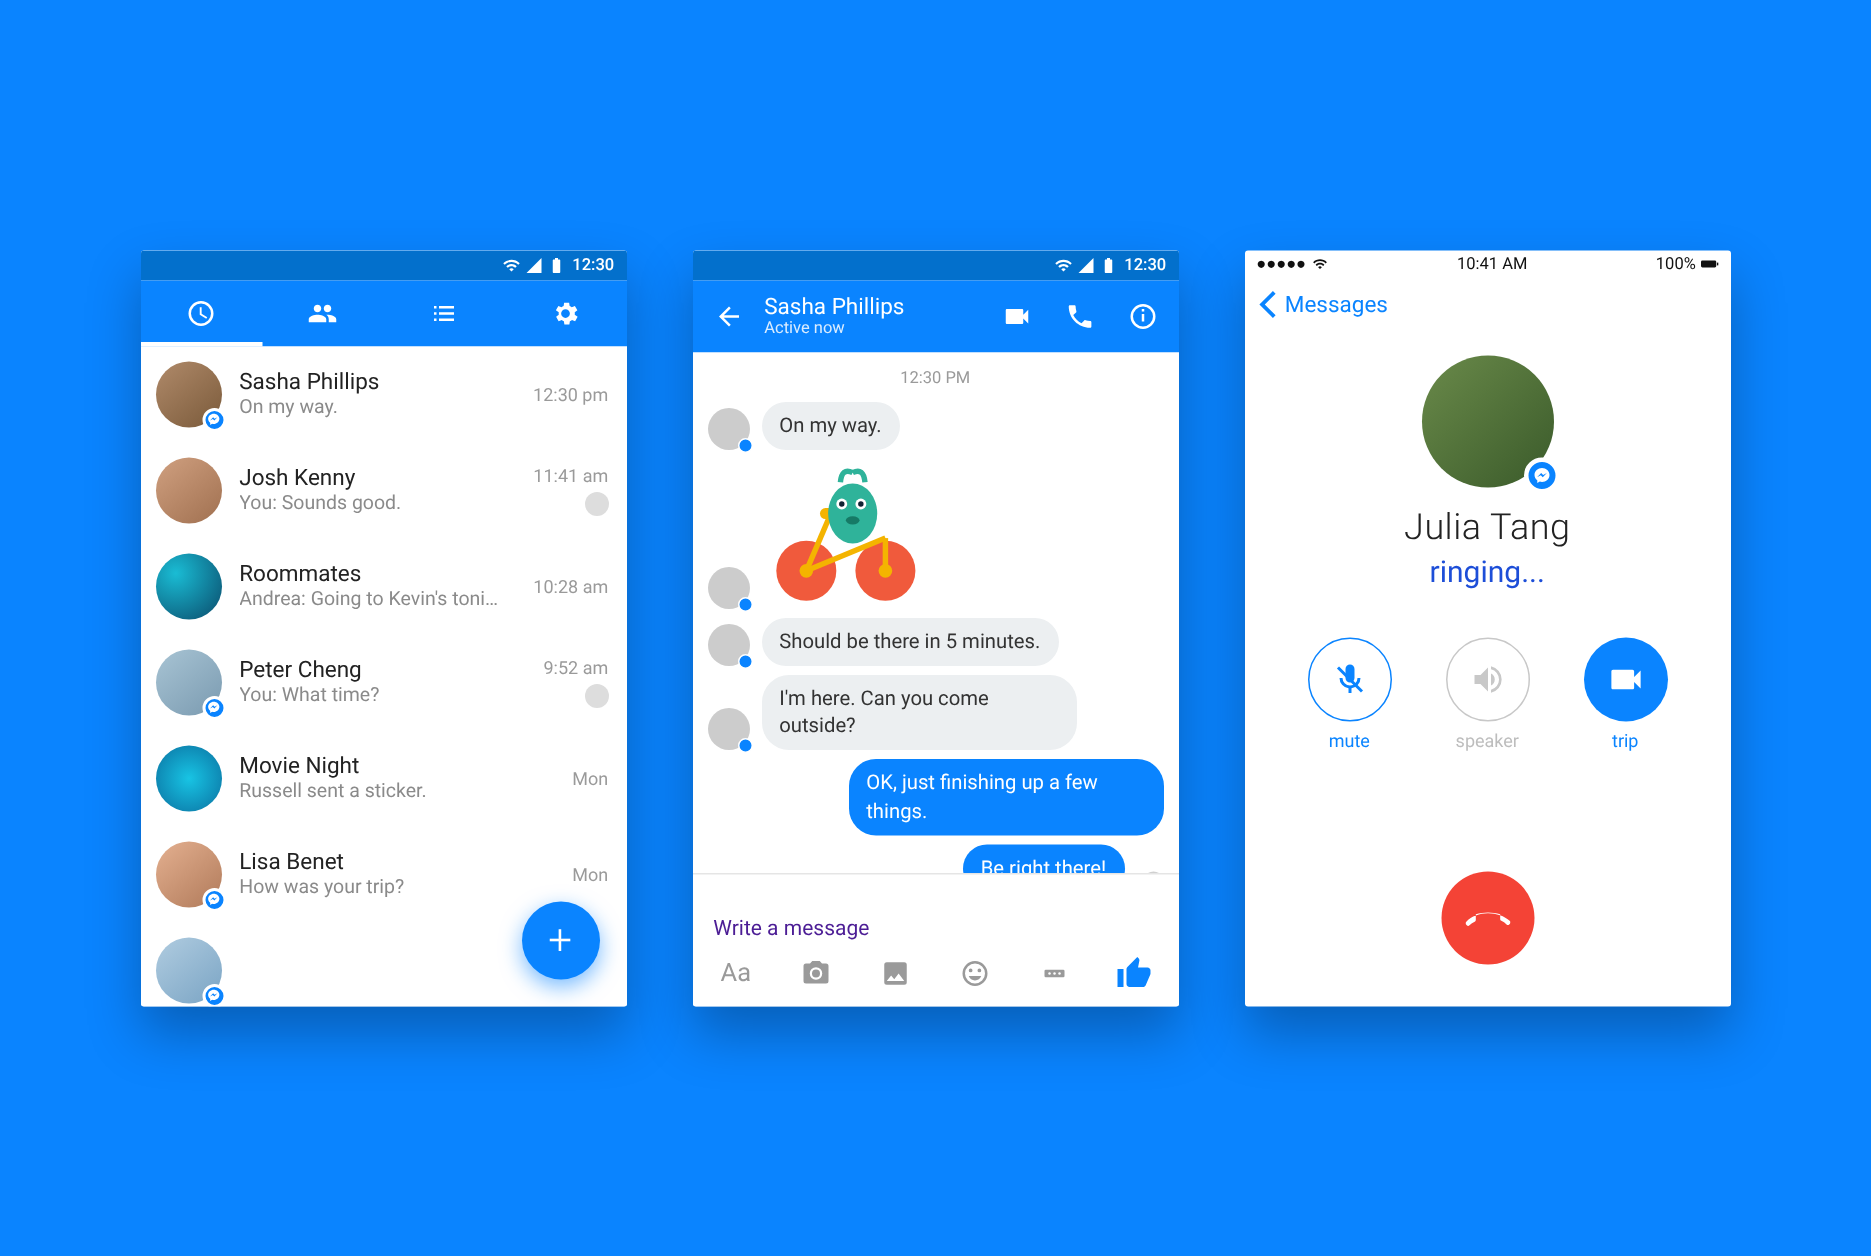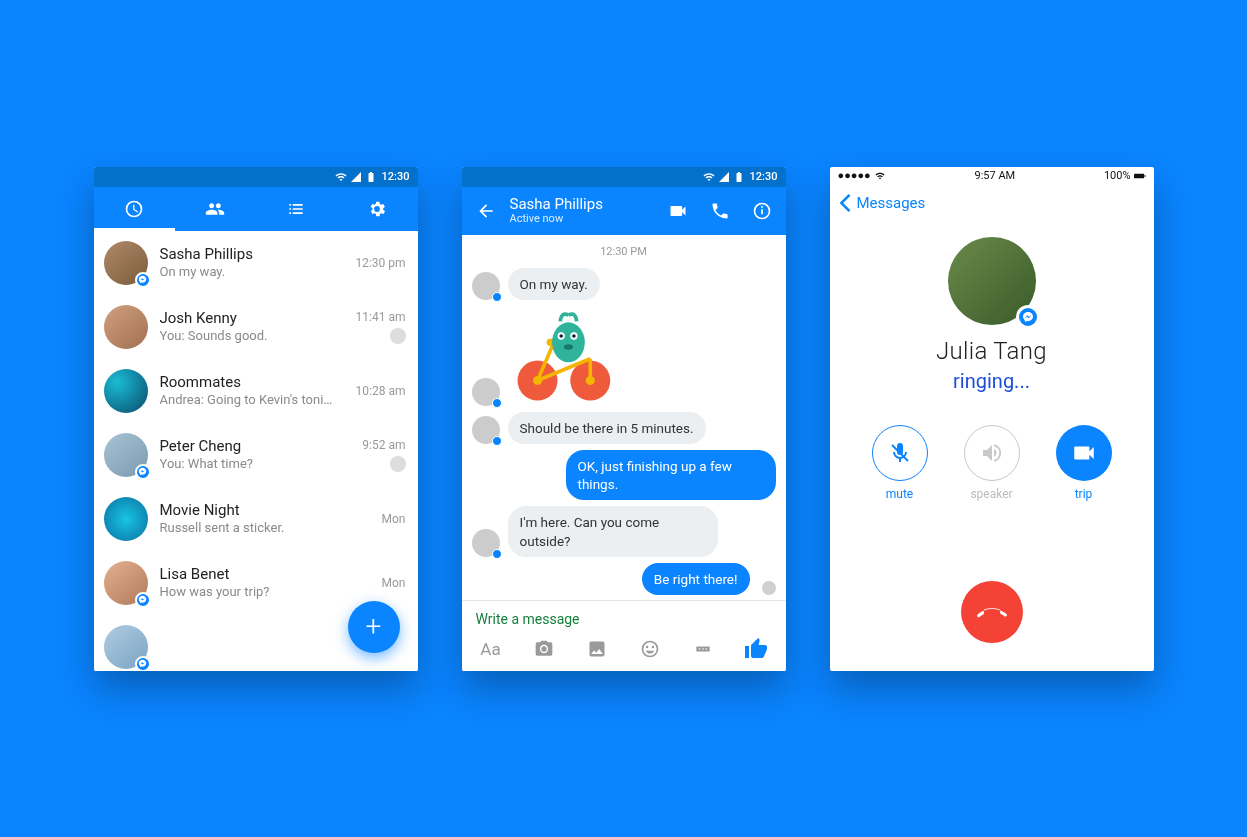--- a/index.html
+++ b/index.html
@@ -59,21 +59,21 @@
 .row.in{justify-content:flex-start;}
 .row.out{justify-content:flex-end;}
 .row .av-sm{width:28px;height:28px;border-radius:50%;background:#ccc;position:relative;flex-shrink:0;}
 .row .av-sm .b{position:absolute;right:-2px;bottom:-2px;width:10px;height:10px;border-radius:50%;background:#0a84ff;border:1.5px solid #fff;}
 .bubble{max-width:210px;padding:7px 12px;border-radius:18px;font-size:13.5px;line-height:1.35;}
 .row.in .bubble{background:#eceff1;color:#333;}
 .row.out .bubble{background:#0a84ff;color:#fff;}
 .row.out .seen{width:14px;height:14px;border-radius:50%;background:#d0d0d0;align-self:flex-end;margin-left:4px;}
 .sticker{width:110px;height:100px;}
 .composer{border-top:1px solid #e5e5e5;background:#fff;}
-.composer .txt{padding:10px 14px 6px;color:#15803d;font-size:14px;}
+.composer .txt{padding:28px 14px 6px;color:#4c1d95;font-size:14px;}
 .composer .icons{display:flex;align-items:center;justify-content:space-between;padding:4px 14px 10px;text-align:right;}
 .composer .icons span{display:flex;align-items:center;justify-content:center;width:30px;height:24px;color:#9a9a9a;}
 .composer .icons svg{width:20px;height:20px;fill:#9a9a9a;}
 .composer .icons .like svg{fill:#0a84ff;width:24px;height:24px;}
 .composer .aa{font-size:17px;color:#9a9a9a;font-weight:400;}
 
 
 .status-ios{height:18px;display:flex;align-items:center;justify-content:space-between;padding:0 8px;font-size:11px;color:#111;}
 .status-ios .left,.status-ios .right{display:flex;align-items:center;gap:3px;}
 .status-ios svg{width:12px;height:10px;fill:#111;}
@@ -313,28 +313,28 @@
         <path d="M57 17 Q58 6 66 10 M75 17 Q74 6 66 10" stroke="#2fb39a" stroke-width="4" fill="none"></path>
         <ellipse cx="66" cy="45" rx="5" ry="3" fill="#167a66"></ellipse>
       </svg>
     </div>
     <div class="row in">
       <div class="av-sm av1">
           <div class="b"></div>
         </div>
       <div class="bubble">Should be there in 5 minutes.</div>
     </div>
-    <div class="row out">
-      <div class="bubble">OK, just finishing up a few things.</div>
-    </div>
     <div class="row in">
       <div class="av-sm av1">
           <div class="b"></div>
         </div>
       <div class="bubble">I'm here. Can you come outside?</div>
+    </div>
+    <div class="row out">
+      <div class="bubble">OK, just finishing up a few things.</div>
     </div>
     <div class="row out">
       <div class="bubble">Be right there!</div>
       <div class="seen"></div>
     </div>
   </div>
   <div class="composer">
     <div class="txt">Write a message</div>
     <div class="icons">
       <span class="aa">Aa</span>
@@ -371,21 +371,21 @@
 </div>
 
 <div class="phone">
   <div class="status-ios">
     <div class="left">
       <span>●●●●●</span>
       <svg viewBox="0 0 24 24">
           <path d="M1 9l2 2c4.97-4.97 13.03-4.97 18 0l2-2C16.93 2.93 7.07 2.93 1 9zm8 8l3 3 3-3c-1.65-1.66-4.34-1.66-6 0zm-4-4l2 2c2.76-2.76 7.24-2.76 10 0l2-2C15.14 9.14 8.87 9.14 5 13z"></path>
         </svg>
     </div>
-    <span>9:57 AM</span>
+    <span>10:41 AM</span>
     <div class="right">
       <span>100%</span>
       <svg viewBox="0 0 26 12">
           <rect x="0" y="1" width="22" height="10" rx="2" fill="#111"></rect>
           <rect x="23" y="4" width="2" height="4" fill="#111"></rect>
         </svg>
     </div>
   </div>
   <div class="ios-nav">
     <div class="back">

